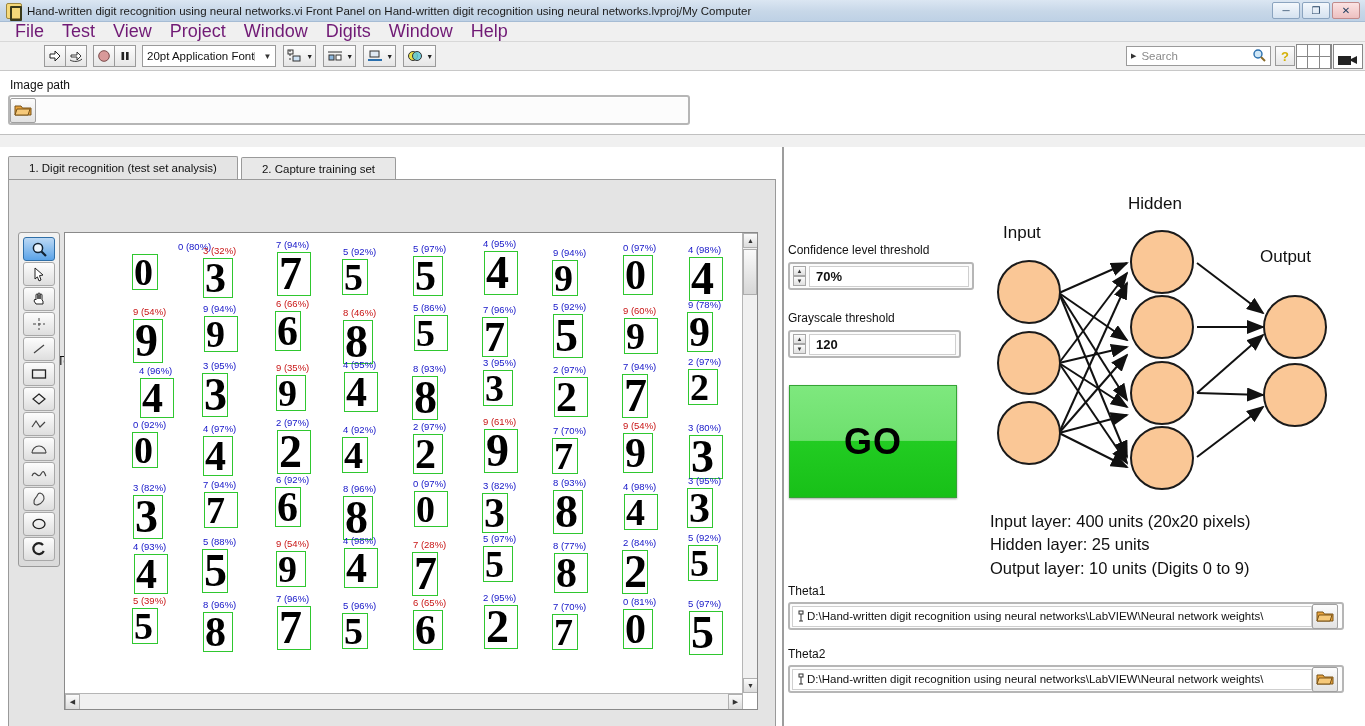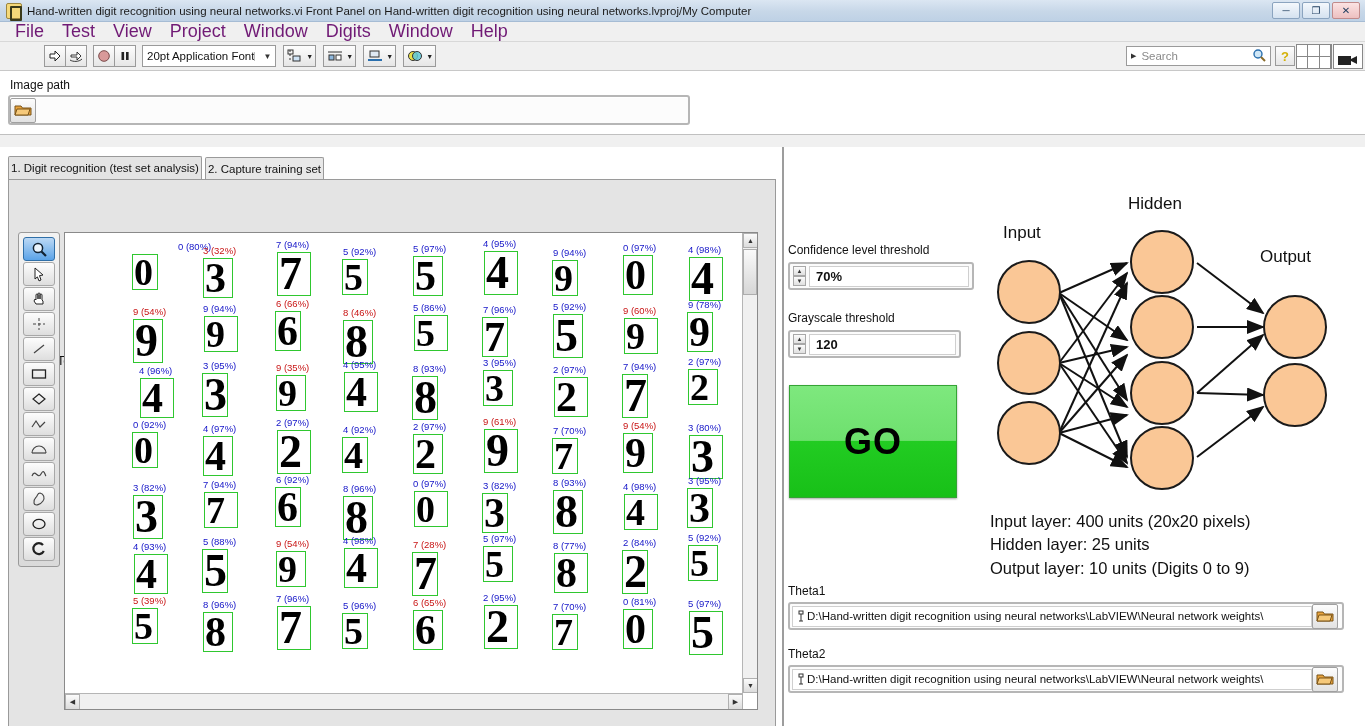--- a/index.html
+++ b/index.html
@@ -110,21 +110,21 @@
 
   
   #main{position:absolute;left:0;top:147px;right:0;bottom:0;display:flex;}
   #leftpane{width:784px;background:#fff;position:relative;border-right:2px solid #9d9d9d;}
   #rightpane{flex:1;background:#fff;position:relative;}
 
   
   #tabstrip{position:absolute;left:8px;top:10px;display:flex;align-items:flex-end;height:22px;}
   .tab{
     height:22px;border:1px solid #9a9a9a;border-bottom:none;background:#e8e8e8;
-    display:flex;align-items:center;padding:0 2px;font-size:11.5px;color:#111;
+    display:flex;align-items:center;padding:0 20px;font-size:11.5px;color:#111;
     border-radius:2px 2px 0 0; margin-right:3px;
   }
   .tab.active{background:#e4e4e4;height:23px;}
   #tabbody{
     position:absolute;left:8px;top:32px;width:768px;height:565px;
     background:#e4e4e4;border:1px solid #9a9a9a;
   }
   #tsimglabel{position:absolute;left:57px;top:207px;font-size:12.5px;color:#111;}
   #ndlabel{position:absolute;left:509px;top:216px;font-size:12px;color:#111;}
   #ndvalue{position:absolute;left:686px;top:205px;font-size:13px;color:#111;font-weight:bold;}

